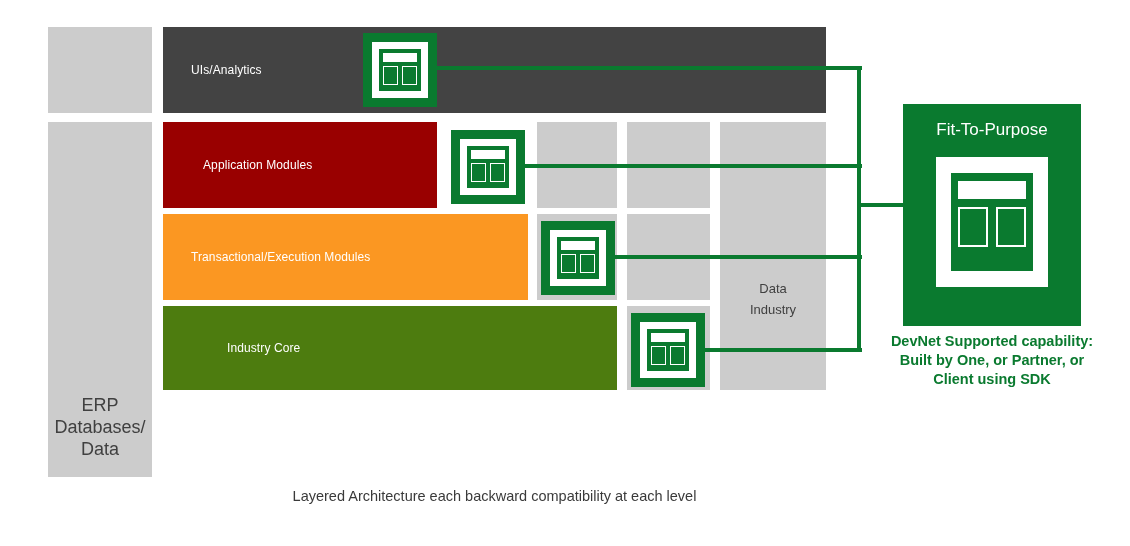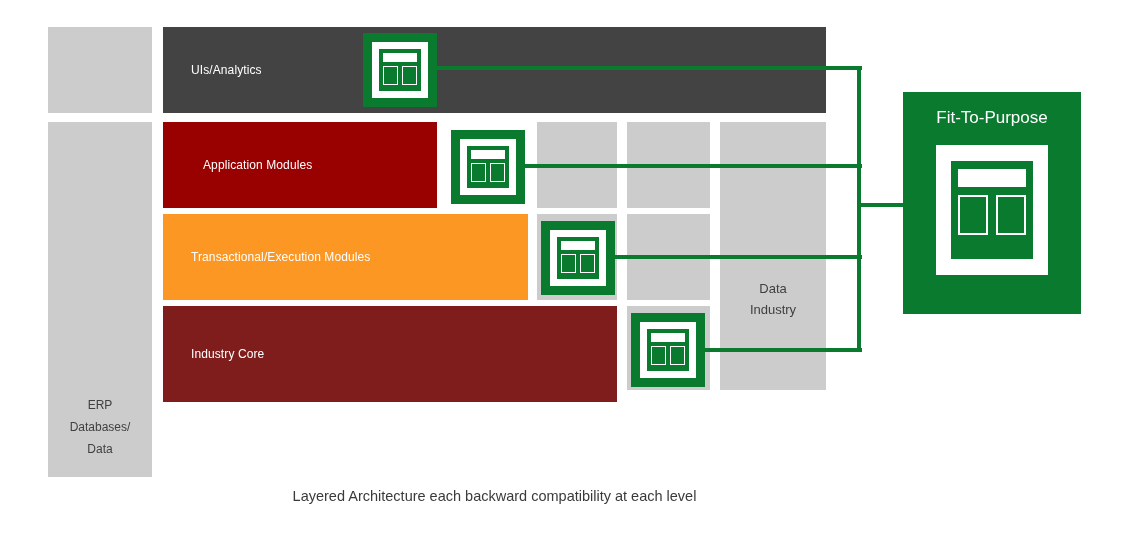--- a/index.html
+++ b/index.html
@@ -27,21 +27,21 @@
   .erp-col {
     background: #cccccc;
   }
   .erp-label {
     position: absolute;
     left: 48px;
     width: 104px;
     bottom: 14px;
     text-align: center;
     color: #404040;
-    font-size: 12px;
+    font-size: 18px;
     line-height: 22px;
   }
 
   
   .layer {
     display: flex;
     align-items: center;
   }
   .layer-label {
     color: #ffffff;
@@ -153,21 +153,21 @@
   </div>
 
   <div class="abs layer" style="left:163px; top:122px; width:274px; height:86px; background:#990000;padding-left:12px;">
     <span class="layer-label">Application Modules</span>
   </div>
 
   <div class="abs layer" style="left:163px; top:214px; width:365px; height:86px; background:#fb9722;">
     <span class="layer-label">Transactional/Execution Modules</span>
   </div>
 
-  <div class="abs layer" style="left:163px; top:306px; width:454px; height:96px; background:#7f1d1d;">
+  <div class="abs layer" style="left:163px; top:306px; width:454px; height:84px; background:#4d7c0f;padding-left:36px;">
     <span class="layer-label">Industry Core</span>
   </div>
 
 
   <div class="conn" style="left:430px; top:66px; width:432px; height:4px;"></div>
 
   <div class="conn" style="left:518px; top:164px; width:344px; height:4px;"></div>
 
   <div class="conn" style="left:608px; top:255px; width:254px; height:4px;"></div>
 
@@ -202,28 +202,33 @@
   </div>
 
   <div class="abs appicon" style="left:631px; top:313px; width:74px; height:74px;">
     <span class="frame" style="left:9px; top:9px; width:56px; height:56px;"></span>
     <span class="inner" style="left:16px; top:16px; width:42px; height:42px;"></span>
     <span class="topbar" style="left:20px; top:20px; width:34px; height:9px;"></span>
     <span class="pane" style="left:20px; top:33px; width:15px; height:19px;"></span>
     <span class="pane" style="left:39px; top:33px; width:15px; height:19px;"></span>
   </div>
 
-  <div class="ftp-box" style="left:903px; top:92px; width:178px; height:222px;">
+  <div class="ftp-box" style="left:903px; top:104px; width:178px; height:222px;">
     <div class="ftp-title">Fit-To-Purpose</div>
 
     <div class="abs" style="left:33px; top:53px; width:112px; height:130px;">
       <span class="abs" style="left:0px; top:0px; width:112px; height:130px; background:#ffffff;"></span>
       <span class="abs" style="left:15px; top:16px; width:82px; height:98px; background:#0a7a2f;"></span>
       <span class="abs" style="left:22px; top:24px; width:68px; height:18px; background:#ffffff;"></span>
       <span class="abs" style="left:22px; top:50px; width:30px; height:40px; background:#0a7a2f; border:2px solid #ffffff; box-sizing:border-box;"></span>
       <span class="abs" style="left:60px; top:50px; width:30px; height:40px; background:#0a7a2f; border:2px solid #ffffff; box-sizing:border-box;"></span>
     </div>
   </div>
 
+  <div class="ftp-caption" style="left:878px; top:332px; width:228px;">
+    <div>DevNet Supported capability:</div>
+    <div>Built by One, or Partner, or</div>
+    <div>Client using SDK</div>
+  </div>
 
   <div class="bottom-caption" style="left:163px; top:488px; width:663px;">Layered Architecture each backward compatibility at each level</div>
 
 </div>
 
 </body></html>

